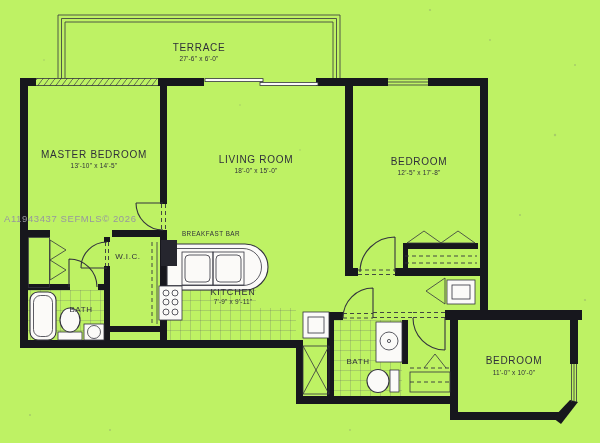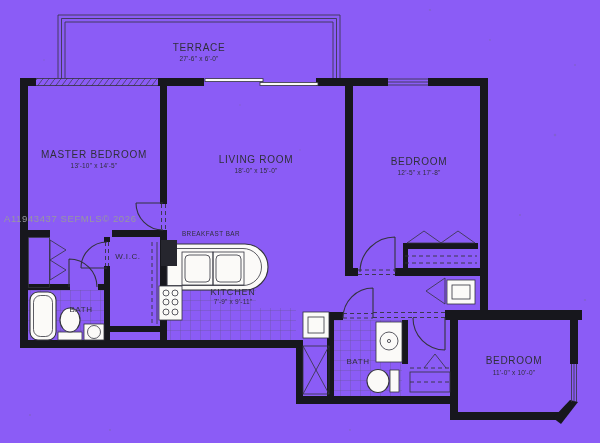--- a/index.html
+++ b/index.html
@@ -1,16 +1,16 @@
 <!DOCTYPE html>
 <html><head>
 <meta charset="utf-8">
 <style>
   html,body{margin:0;padding:0;background:#e8e8e8;}
-  .stage{position:relative;width:600px;height:443px;background:#8b5cf6;overflow:hidden;
+  .stage{position:relative;width:600px;height:443px;background:#bef264;overflow:hidden;
          font-family:"Liberation Sans",sans-serif;}
   svg{position:absolute;inset:0;}
   .wall{fill:#17171d;stroke:none;}
   .ln{fill:none;stroke:#33333d;stroke-width:1.1;}
   .thin{fill:none;stroke:#33333d;stroke-width:0.8;}
   .dash{fill:none;stroke:#33333d;stroke-width:0.9;stroke-dasharray:4 3;}
   .fix{fill:#fbfaf8;stroke:#33333d;stroke-width:1.1;}
   .fixthin{fill:#fbfaf8;stroke:#33333d;stroke-width:0.8;}
   .dark{fill:#26262e;}
   .room-name{font-size:10px;fill:#2f2f3a;letter-spacing:0.7px;text-anchor:middle;}

